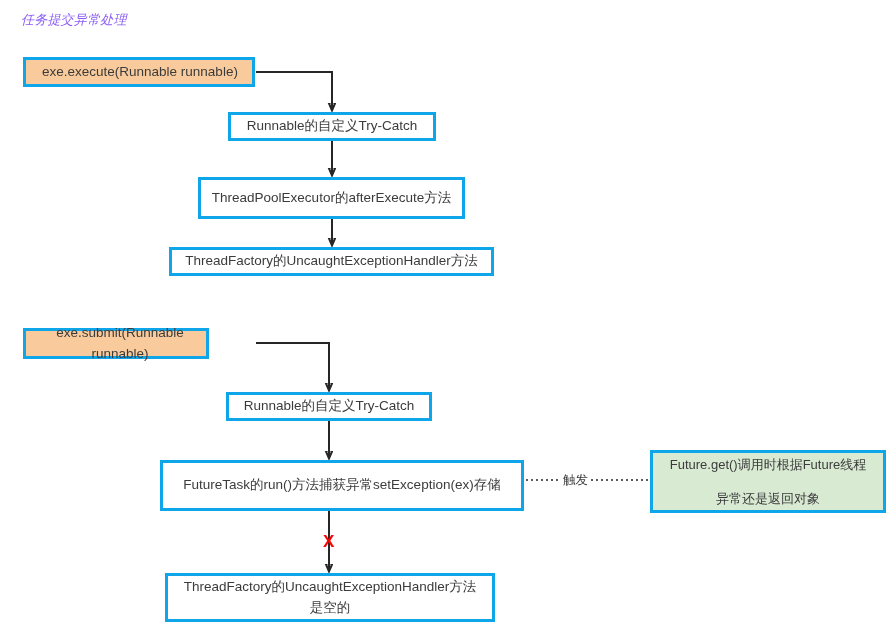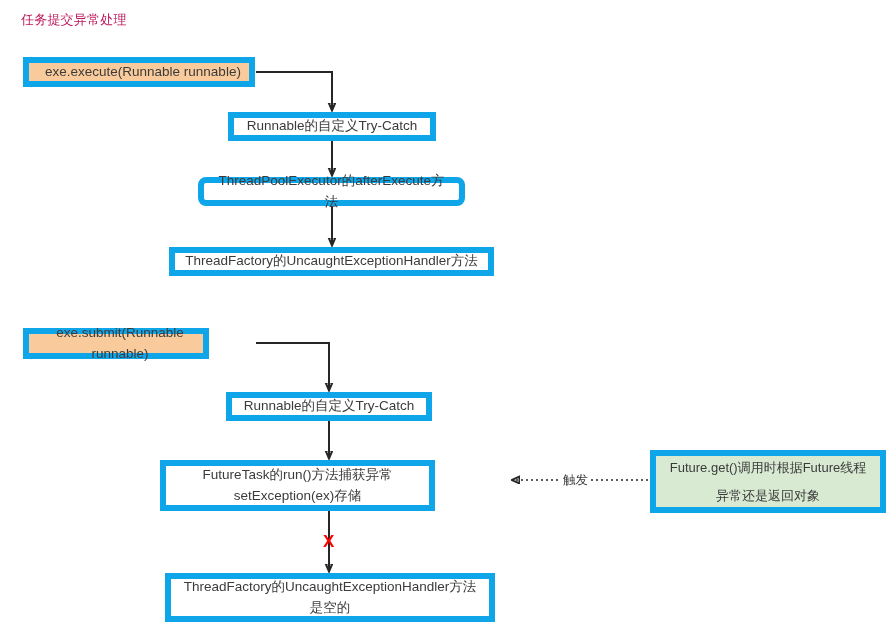--- a/index.html
+++ b/index.html
@@ -18,28 +18,29 @@
     position: absolute;
     left: 0; top: 0;
     width: 886px;
     height: 634px;
   }
   .diagram-title {
     position: absolute;
     left: 21px;
     top: 11px;
     font-size: 13px;
-    color: #be185d;
+    color: #8b5cf6;
     letter-spacing: 0.2px;
     white-space: nowrap;
+    font-style: italic;
   }
   .node {
     position: absolute;
     box-sizing: border-box;
-    border: 6px solid #0ea5e9;
+    border: 3px solid #0ea5e9;
     display: flex;
     align-items: center;
     justify-content: center;
     text-align: center;
     font-size: 13.5px;
     line-height: 1.5;
     color: #3b3b3b;
     padding: 2px 8px;
     background: #ffffff;
   }
@@ -111,31 +112,31 @@
     <path d="M329,421 L329,458" marker-end="url(#arrow)"></path>
     <path d="M329,511 L329,571" marker-end="url(#arrow)"></path>
 
     <path class="dotted" d="M648,480 L512,480" marker-end="url(#arrowd)"></path>
   </svg>
 
   <div class="node start" style="left:23px; top:57px; width:232px; height:30px;">exe.execute(Runnable runnable)</div>
 
   <div class="node" style="left:228px; top:112px; width:208px; height:29px;">Runnable的自定义Try-Catch</div>
 
-  <div class="node" style="left:198px; top:177px; width:267px; height:29px;border-radius:8px;">ThreadPoolExecutor的afterExecute方法</div>
+  <div class="node" style="left:198px; top:177px; width:267px; height:42px;">ThreadPoolExecutor的afterExecute方法</div>
 
   <div class="node" style="left:169px; top:247px; width:325px; height:29px;">ThreadFactory的UncaughtExceptionHandler方法</div>
 
   <div class="node start" style="left:23px; top:328px; width:186px; height:31px;">exe.submit(Runnable runnable)</div>
 
   <div class="node" style="left:226px; top:392px; width:206px; height:29px;">
     <span>Runnable的自定义Try-Catch</span>
   </div>
 
-  <div class="node" style="left:160px; top:460px; width:275px; height:51px; flex-direction:column; justify-content:center;">
+  <div class="node" style="left:160px; top:460px; width:364px; height:51px; flex-direction:column; justify-content:center;">
     <span>FutureTask的run()方法捕获异常setException(ex)存储</span>
   </div>
 
   <div class="node" style="left:165px; top:573px; width:330px; height:49px; flex-direction:column; justify-content:center;">
     <span>ThreadFactory的UncaughtExceptionHandler方法</span>
     <span>是空的</span>
   </div>
 
   <div class="node note" style="left:650px; top:450px; width:236px; height:63px; flex-direction:column; justify-content:space-between; font-size:13px;">
     <span>Future.get()调用时根据Future线程</span>

